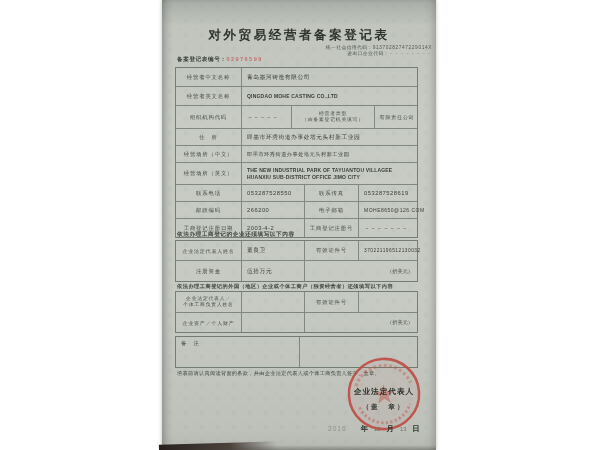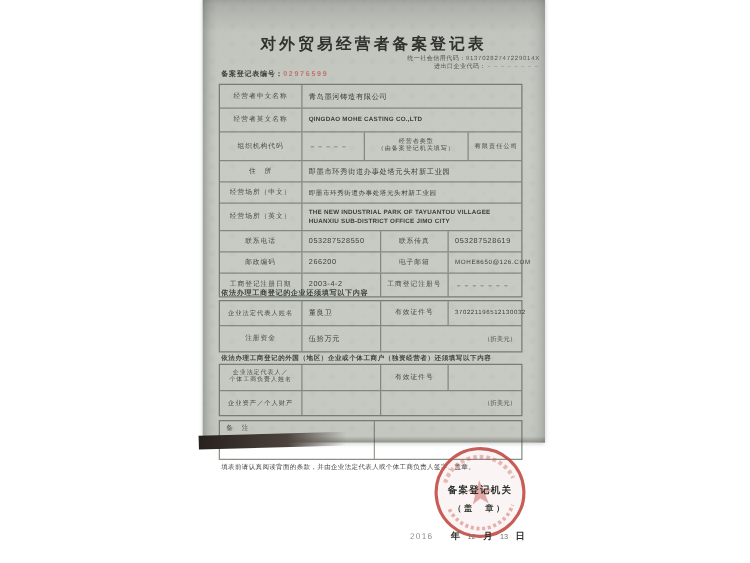--- a/index.html
+++ b/index.html
@@ -1,19 +1,19 @@
 <!DOCTYPE html>
 <html><head>
 <meta charset="utf-8">
 <style>
   html,body{margin:0;padding:0;background:#ffffff;}
   .stage{position:relative;width:600px;height:450px;background:#ffffff;overflow:hidden;
          font-family:"Liberation Sans",sans-serif;}
   
-  .paper{position:absolute;left:162px;top:0;width:274px;height:354px;
+  .paper{position:absolute;left:162px;top:0;width:274px;height:450px;
          background:linear-gradient(180deg,#a9ada7 0px,#c1c5be 26px,#c7cbc4 120px,#c6cac3 300px,#bdc1ba 430px,#b4b8b1 450px);
          box-shadow:inset 7px 0 9px -5px rgba(0,0,0,.30), inset -7px 0 9px -5px rgba(0,0,0,.22), 0 0 4px rgba(0,0,0,.25);}
   .paper .texture{position:absolute;inset:0;pointer-events:none;opacity:.5;
          background-image:radial-gradient(circle at 50% 50%, rgba(110,150,120,.10) 0 2px, transparent 3px),
                           radial-gradient(circle at 0% 0%, rgba(110,150,120,.08) 0 2px, transparent 3px);
          background-size:16px 14px;}
   .edge-dark{position:absolute;left:-3px;bottom:-4px;width:118px;height:11px;background:linear-gradient(to right,#27211e,#4c423c 60%,rgba(90,80,72,0));transform:rotate(-1.6deg);}
   .bottom-shade{position:absolute;left:0;bottom:0;width:100%;height:5px;background:linear-gradient(to top,rgba(40,35,30,.28),rgba(40,35,30,0));}
 
   .title{position:absolute;top:27px;left:0;width:100%;margin:0;text-align:center;
@@ -162,21 +162,21 @@
 
     <div class="foot-note">填表前请认真阅读背面的条款，并由企业法定代表人或个体工商负责人签字、盖章。</div>
 
     <svg class="seal" viewBox="0 0 80 80">
       <circle cx="40" cy="40" r="36" fill="rgba(191,72,64,0.07)" stroke="#bf4840" stroke-width="2.6"></circle>
       <path d="M14,52 A28,28 0 0 0 66,52" fill="none" stroke="rgba(191,72,64,0.45)" stroke-width="3" stroke-dasharray="2.5 2.2"></path>
       <path d="M12,30 A30,30 0 0 1 68,30" fill="none" stroke="rgba(191,72,64,0.40)" stroke-width="3.4" stroke-dasharray="3 2.4"></path>
       <polygon points="40,30 42.6,37.4 50.5,37.4 44.2,42 46.6,49.5 40,45 33.4,49.5 35.8,42 29.5,37.4 37.4,37.4" fill="rgba(191,72,64,0.50)"></polygon>
     </svg>
 
-    <div class="authority">备案登记机关</div>
+    <div class="authority">企业法定代表人</div>
     <div class="seal-caption">（盖　章）</div>
 
     <div class="date-line">
       <span class="yr">2016</span>
       <span class="unit">年</span>
       <span class="num">12</span>
       <span class="unit">月</span>
       <span class="num">13</span>
       <span class="unit">日</span>
     </div>

